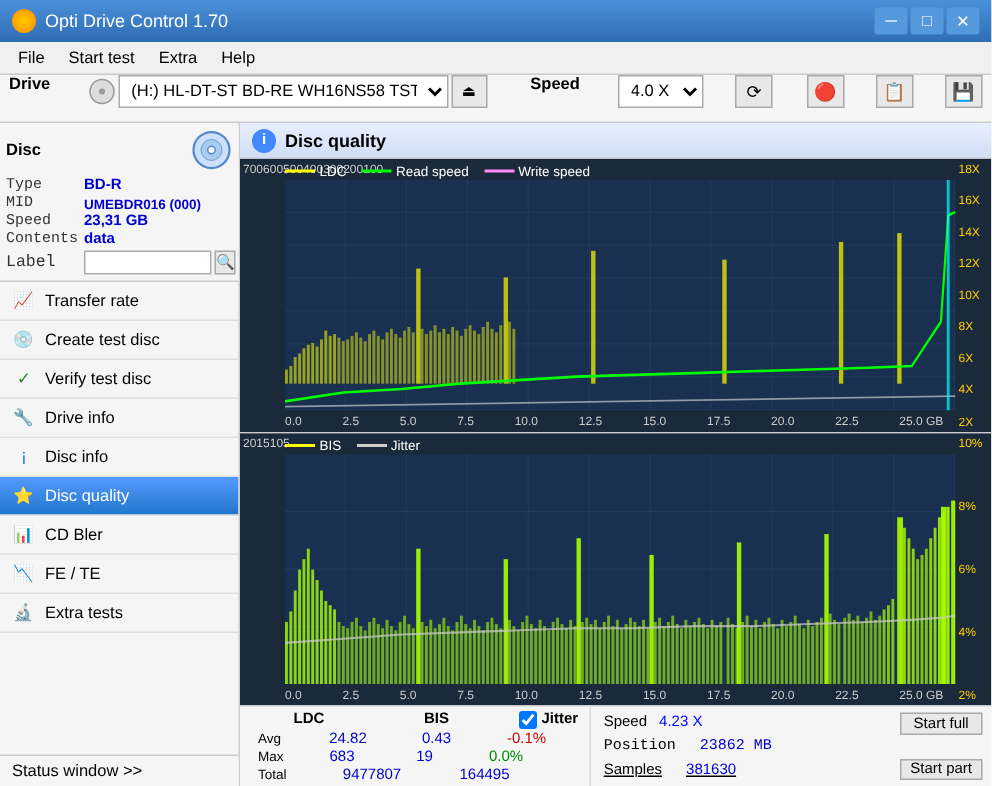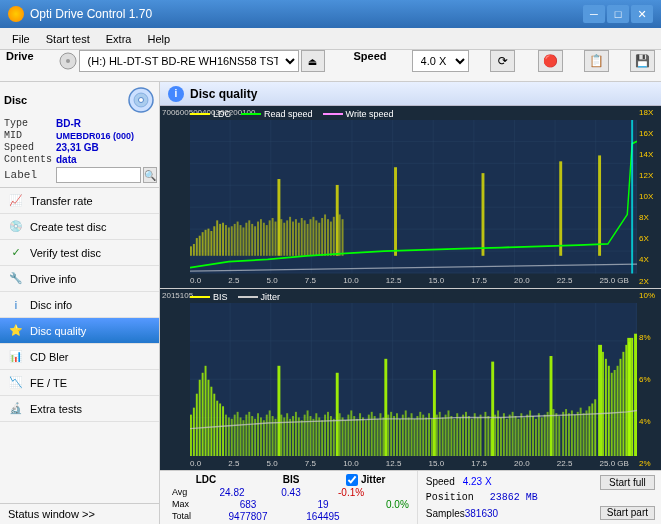--- a/index.html
+++ b/index.html
@@ -863,21 +863,21 @@
             <input type="checkbox" checked="" style="width: 12px; height: 12px;">
             <span>Jitter</span>
           </span>
         </div>
         <div style="display:flex;gap:8px;font-size:10px;padding-left:4px;align-items:center;">
           <span style="width:24px;font-size:9px;">Avg</span>
           <span style="width:56px;text-align:center;color:#0000cc;">24.82</span>
           <span style="width:46px;text-align:center;color:#0000cc;">0.43</span>
           <span style="color:#cc0000;padding-left:16px;">-0.1%</span>
         </div>
-        <div style="display:flex;gap:24px;font-size:10px;padding-left:4px;align-items:center;">
+        <div style="display:flex;gap:4px;font-size:10px;padding-left:4px;align-items:center;">
           <span style="width:24px;font-size:9px;">Max</span>
           <span style="width:56px;text-align:center;color:#0000cc;">683</span>
           <span style="width:46px;text-align:center;color:#0000cc;">19</span>
           <span style="color:#008800;padding-left:16px;">0.0%</span>
         </div>
         <div style="display:flex;gap:24px;font-size:10px;padding-left:4px;align-items:center;">
           <span style="width:24px;font-size:9px;">Total</span>
           <span style="width:56px;text-align:center;color:#0000cc;">9477807</span>
           <span style="width:46px;text-align:center;color:#0000cc;">164495</span>
         </div>
@@ -885,21 +885,21 @@
 
       <div class="stats-right">
         <div style="display:flex;gap:8px;font-size:10px;">
           <span>Speed</span>
           <span style="color:#0000ff;">4.23 X</span>
         </div>
         <div style="display:flex;gap:16px;font-size:10px;font-family:Liberation Mono, monospace;">
           <span>Position</span>
           <span style="color:#0000cc;">23862 MB</span>
         </div>
-        <div style="display:flex;gap:0;font-size:10px;">
+        <div style="display:flex;gap:16px;font-size:10px;text-decoration:underline;">
           <span>Samples</span>
           <span style="color:#0000cc;">381630</span>
         </div>
       </div>
 
       <div style="display:flex;flex-direction:column;justify-content:space-around;padding:4px 6px;gap:16px;">
         <button class="start-btn">Start full</button>
         <button class="start-btn">Start part</button>
       </div>
     </div>

